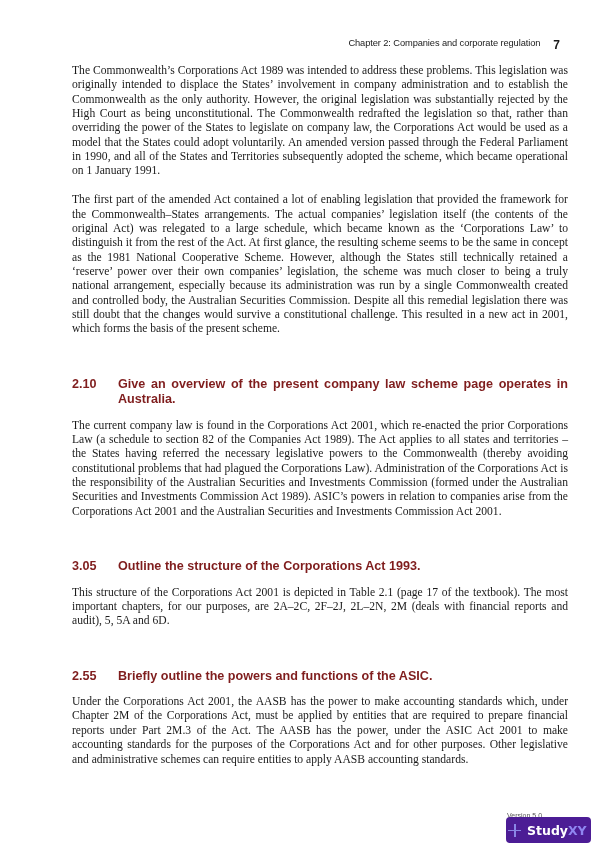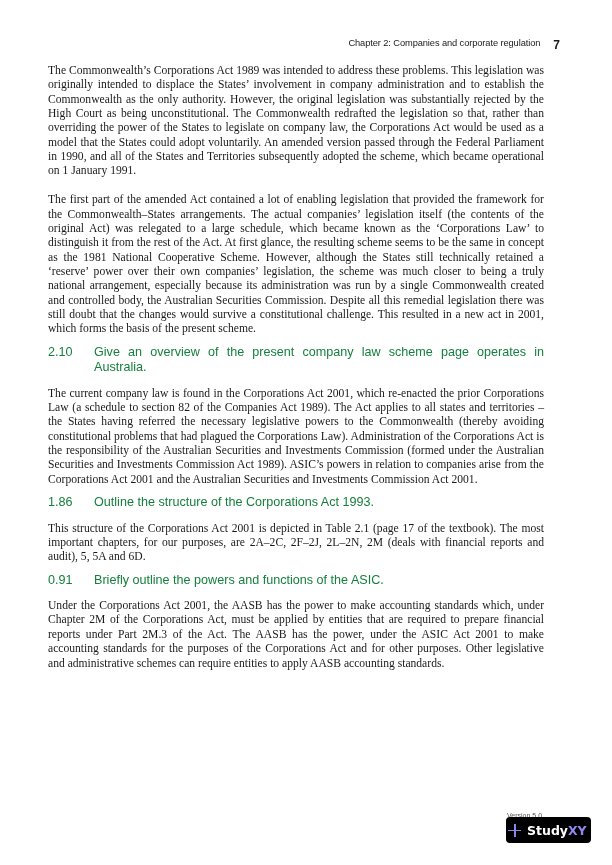--- a/index.html
+++ b/index.html
@@ -34,42 +34,42 @@
     .running-header .chapter {
       font-size: 9.3px;
       letter-spacing: -0.1px;
     }
     .running-header .page-num {
       font-size: 12px;
       font-weight: bold;
     }
     .content {
       position: absolute;
-      left: 48px;
+      left: 72px;
       top: 64px;
       width: 496px;
       font-family: "Liberation Serif", serif;
       font-size: 11.6px;
       line-height: 14.35px;
       color: #1a1a1a;
     }
     .content p {
       margin: 0 0 14.5px 0;
       text-align: justify;
       text-justify: inter-word;
       hyphens: none;
     }
     .section-heading {
       display: flex;
       font-family: "Liberation Sans", sans-serif;
-      font-weight: normal;
+      font-weight: bold;
       font-size: 12.6px;
       line-height: 15.5px;
-      color: #15803d;
-      margin: 8px 0 11px 0;
+      color: #7f1d1d;
+      margin: 40px 0 11px 0;
       text-align: justify;
     }
     .section-heading .num {
       flex: 0 0 46px;
     }
     .section-heading .title {
       flex: 1;
       text-align: justify;
       text-align-last: left;
     }
@@ -80,21 +80,21 @@
       font-family: "Liberation Sans", sans-serif;
       font-size: 7px;
       color: #555;
     }
     .badge {
       position: absolute;
       left: 506px;
       top: 817px;
       width: 85px;
       height: 26px;
-      background: #000000;
+      background: #4c1d95;
       border-radius: 4px;
       display: flex;
       align-items: center;
       padding-left: 2px;
       box-sizing: border-box;
       font-family: "DejaVu Sans", sans-serif;
       font-weight: bold;
       font-size: 12.5px;
       color: #ffffff;
       gap: 6px;
@@ -135,27 +135,27 @@
     <p>The Commonwealth’s Corporations Act 1989 was intended to address these problems. This legislation was originally intended to displace the States’ involvement in company administration and to establish the Commonwealth as the only authority. However, the original legislation was substantially rejected by the High Court as being unconstitutional. The Commonwealth redrafted the legislation so that, rather than overriding the power of the States to legislate on company law, the Corporations Act would be used as a model that the States could adopt voluntarily. An amended version passed through the Federal Parliament in 1990, and all of the States and Territories subsequently adopted the scheme, which became operational on 1 January 1991.</p>
     <p style="margin-bottom:0;">The first part of the amended Act contained a lot of enabling legislation that provided the framework for the Commonwealth–States arrangements. The actual companies’ legislation itself (the contents of the original Act) was relegated to a large schedule, which became known as the ‘Corporations Law’ to distinguish it from the rest of the Act. At first glance, the resulting scheme seems to be the same in concept as the 1981 National Cooperative Scheme. However, although the States still technically retained a ‘reserve’ power over their own companies’ legislation, the scheme was much closer to being a truly national arrangement, especially because its administration was run by a single Commonwealth created and controlled body, the Australian Securities Commission. Despite all this remedial legislation there was still doubt that the changes would survive a constitutional challenge. This resulted in a new act in 2001, which forms the basis of the present scheme.</p>
 
     <div class="section-heading">
       <span class="num">2.10</span>
       <span class="title">Give an overview of the present company law scheme page operates in Australia.</span>
     </div>
     <p style="margin-bottom:0;">The current company law is found in the Corporations Act 2001, which re-enacted the prior Corporations Law (a schedule to section 82 of the Companies Act 1989). The Act applies to all states and territories – the States having referred the necessary legislative powers to the Commonwealth (thereby avoiding constitutional problems that had plagued the Corporations Law). Administration of the Corporations Act is the responsibility of the Australian Securities and Investments Commission (formed under the Australian Securities and Investments Commission Act 1989). ASIC’s powers in relation to companies arise from the Corporations Act 2001 and the Australian Securities and Investments Commission Act 2001.</p>
 
     <div class="section-heading">
-      <span class="num">1.86</span>
+      <span class="num">3.05</span>
       <span class="title">Outline the structure of the Corporations Act 1993.</span>
     </div>
     <p style="margin-bottom:0;">This structure of the Corporations Act 2001 is depicted in Table 2.1 (page 17 of the textbook). The most important chapters, for our purposes, are 2A–2C, 2F–2J, 2L–2N, 2M (deals with financial reports and audit), 5, 5A and 6D.</p>
 
     <div class="section-heading">
-      <span class="num">0.91</span>
+      <span class="num">2.55</span>
       <span class="title">Briefly outline the powers and functions of the ASIC.</span>
     </div>
     <p>Under the Corporations Act 2001, the AASB has the power to make accounting standards which, under Chapter 2M of the Corporations Act, must be applied by entities that are required to prepare financial reports under Part 2M.3 of the Act. The AASB has the power, under the ASIC Act 2001 to make accounting standards for the purposes of the Corporations Act and for other purposes. Other legislative and administrative schemes can require entities to apply AASB accounting standards.</p>
 
   </div>
 
   <div class="footer-version">Version 5.0</div>
 
   <div class="badge">
     <span class="plus"></span>

